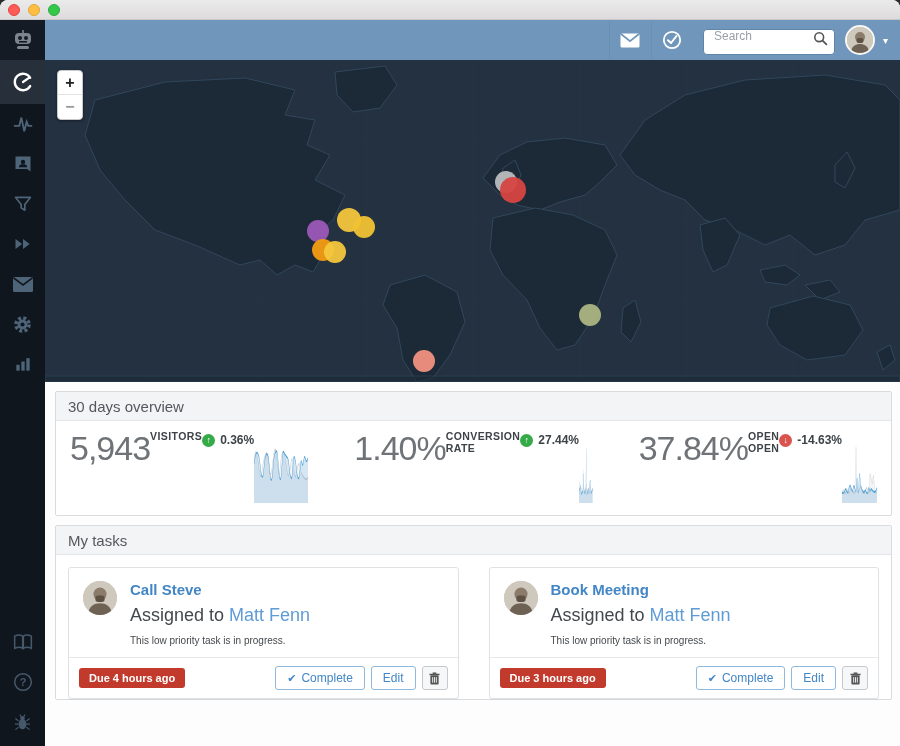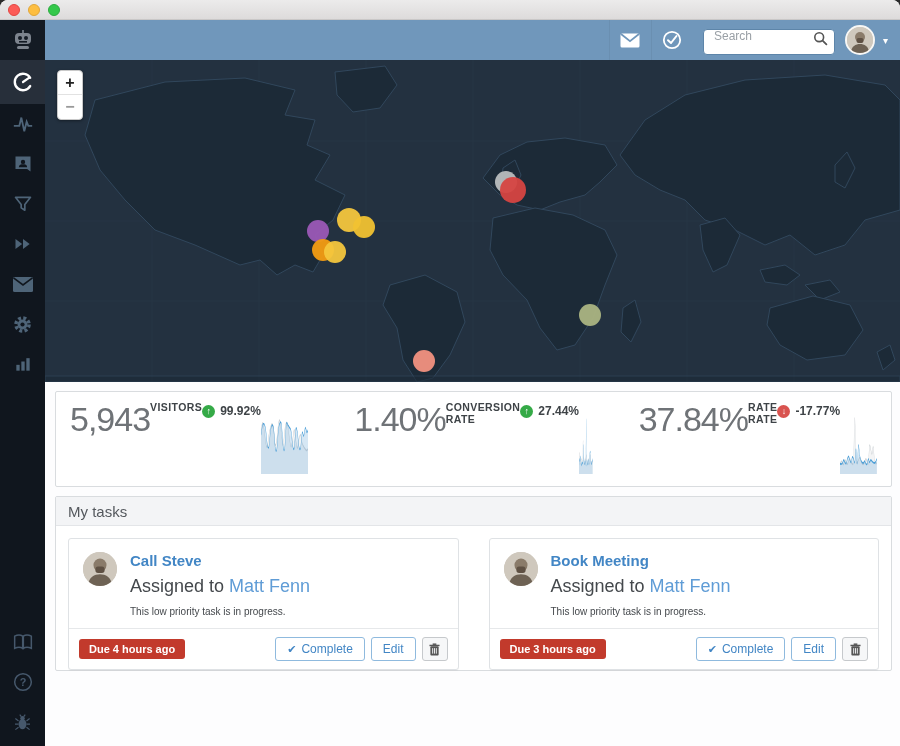--- a/index.html
+++ b/index.html
@@ -274,28 +274,29 @@
         <div class="marker" style="left: 450px; top: 111px; width: 22px; height: 22px; background: rgb(185, 189, 190);"></div>
         <div class="marker" style="left: 455px; top: 117px; width: 26px; height: 26px; background: rgb(214, 69, 65);"></div>
         <div class="marker" style="left: 534px; top: 244px; width: 22px; height: 22px; background: rgb(171, 180, 130);"></div>
         <div class="marker" style="left: 368px; top: 290px; width: 22px; height: 22px; background: rgb(242, 145, 127);"></div>
       </div>
   </div>
 
   <main class="content">
 
     <section class="panel">
+      <div class="panel-h">30 days overview</div>
       <div class="stats-grid">
 
         <div class="stat-col">
           <div class="stat-value">5,943</div>
           <div class="stat-label">VISITORS</div>
           <div class="stat-change">
             <span class="chg-ball up">↑</span>
-            <span>99.92%</span>
+            <span>0.36%</span>
           </div>
           <div class="spark-wrap">
             <svg class="spark" viewBox="0 0 250 66" preserveAspectRatio="none">
                 <path d="M0.0,22.0C1.4,20.8 5.6,14.8 8.3,14.8C11.1,14.8 13.9,18.6 16.7,22.0C19.4,25.4 22.2,32.4 25.0,35.2C27.8,38.0 30.6,40.2 33.3,38.8C36.1,37.4 38.9,30.0 41.7,26.8C44.4,23.6 47.2,21.4 50.0,19.6C52.8,17.8 55.6,15.6 58.3,16.0C61.1,16.4 63.9,18.5 66.7,22.0C69.4,25.5 72.2,35.5 75.0,37.0C77.8,38.5 80.6,34.5 83.3,31.0C86.1,27.5 88.9,19.0 91.7,16.0C94.4,13.0 97.2,11.0 100.0,13.0C102.8,15.0 105.6,24.0 108.3,28.0C111.1,32.0 113.9,38.0 116.7,37.0C119.4,36.0 122.2,25.7 125.0,22.0C127.8,18.3 130.6,15.4 133.3,14.8C136.1,14.2 138.9,15.7 141.7,18.4C144.4,21.1 147.2,27.6 150.0,31.0C152.8,34.4 155.6,38.8 158.3,38.8C161.1,38.8 163.9,33.8 166.7,31.0C169.4,28.2 172.2,21.7 175.0,22.0C177.8,22.3 180.6,29.8 183.3,32.8C186.1,35.8 188.9,40.3 191.7,40.0C194.4,39.7 197.2,33.2 200.0,31.0C202.8,28.8 205.6,26.1 208.3,26.8C211.1,27.5 213.9,33.2 216.7,35.2C219.4,37.2 222.2,37.8 225.0,38.8C227.8,39.8 230.6,40.6 233.3,41.2C236.1,41.8 238.9,42.6 241.7,42.4C244.4,42.2 248.6,40.4 250.0,40.0L250,66L0,66Z" fill="rgba(200,204,208,0.22)" stroke="none"></path>
                 <path d="M0.0,22.0C1.4,20.8 5.6,14.8 8.3,14.8C11.1,14.8 13.9,18.6 16.7,22.0C19.4,25.4 22.2,32.4 25.0,35.2C27.8,38.0 30.6,40.2 33.3,38.8C36.1,37.4 38.9,30.0 41.7,26.8C44.4,23.6 47.2,21.4 50.0,19.6C52.8,17.8 55.6,15.6 58.3,16.0C61.1,16.4 63.9,18.5 66.7,22.0C69.4,25.5 72.2,35.5 75.0,37.0C77.8,38.5 80.6,34.5 83.3,31.0C86.1,27.5 88.9,19.0 91.7,16.0C94.4,13.0 97.2,11.0 100.0,13.0C102.8,15.0 105.6,24.0 108.3,28.0C111.1,32.0 113.9,38.0 116.7,37.0C119.4,36.0 122.2,25.7 125.0,22.0C127.8,18.3 130.6,15.4 133.3,14.8C136.1,14.2 138.9,15.7 141.7,18.4C144.4,21.1 147.2,27.6 150.0,31.0C152.8,34.4 155.6,38.8 158.3,38.8C161.1,38.8 163.9,33.8 166.7,31.0C169.4,28.2 172.2,21.7 175.0,22.0C177.8,22.3 180.6,29.8 183.3,32.8C186.1,35.8 188.9,40.3 191.7,40.0C194.4,39.7 197.2,33.2 200.0,31.0C202.8,28.8 205.6,26.1 208.3,26.8C211.1,27.5 213.9,33.2 216.7,35.2C219.4,37.2 222.2,37.8 225.0,38.8C227.8,39.8 230.6,40.6 233.3,41.2C236.1,41.8 238.9,42.6 241.7,42.4C244.4,42.2 248.6,40.4 250.0,40.0" fill="none" stroke="#c9cdd1" stroke-width="1.8" stroke-linejoin="round"></path>
                 <path d="M0.0,26.8C1.4,25.2 5.6,19.0 8.3,17.2C11.1,15.4 13.9,15.2 16.7,16.0C19.4,16.8 22.2,18.5 25.0,22.0C27.8,25.5 30.6,34.2 33.3,37.0C36.1,39.8 38.9,41.1 41.7,38.8C44.4,36.5 47.2,26.8 50.0,23.2C52.8,19.6 55.6,17.6 58.3,17.2C61.1,16.8 63.9,17.0 66.7,20.8C69.4,24.6 72.2,36.6 75.0,40.0C77.8,43.4 80.6,44.2 83.3,41.2C86.1,38.2 88.9,26.4 91.7,22.0C94.4,17.6 97.2,15.6 100.0,14.8C102.8,14.0 105.6,13.2 108.3,17.2C111.1,21.2 113.9,35.0 116.7,38.8C119.4,42.6 122.2,43.8 125.0,40.0C127.8,36.2 130.6,19.8 133.3,16.0C136.1,12.2 138.9,16.6 141.7,17.2C144.4,17.8 147.2,18.6 150.0,19.6C152.8,20.6 155.6,20.2 158.3,23.2C161.1,26.2 163.9,34.8 166.7,37.6C169.4,40.4 172.2,42.8 175.0,40.0C177.8,37.2 180.6,23.4 183.3,20.8C186.1,18.2 188.9,21.4 191.7,24.4C194.4,27.4 197.2,36.2 200.0,38.8C202.8,41.4 205.6,42.4 208.3,40.0C211.1,37.6 213.9,26.4 216.7,24.4C219.4,22.4 222.2,28.8 225.0,28.0C227.8,27.2 230.6,20.2 233.3,19.6C236.1,19.0 238.9,24.2 241.7,24.4C244.4,24.6 248.6,21.4 250.0,20.8L250,66L0,66Z" fill="rgba(118,175,220,0.30)" stroke="none"></path>
                 <path d="M0.0,26.8C1.4,25.2 5.6,19.0 8.3,17.2C11.1,15.4 13.9,15.2 16.7,16.0C19.4,16.8 22.2,18.5 25.0,22.0C27.8,25.5 30.6,34.2 33.3,37.0C36.1,39.8 38.9,41.1 41.7,38.8C44.4,36.5 47.2,26.8 50.0,23.2C52.8,19.6 55.6,17.6 58.3,17.2C61.1,16.8 63.9,17.0 66.7,20.8C69.4,24.6 72.2,36.6 75.0,40.0C77.8,43.4 80.6,44.2 83.3,41.2C86.1,38.2 88.9,26.4 91.7,22.0C94.4,17.6 97.2,15.6 100.0,14.8C102.8,14.0 105.6,13.2 108.3,17.2C111.1,21.2 113.9,35.0 116.7,38.8C119.4,42.6 122.2,43.8 125.0,40.0C127.8,36.2 130.6,19.8 133.3,16.0C136.1,12.2 138.9,16.6 141.7,17.2C144.4,17.8 147.2,18.6 150.0,19.6C152.8,20.6 155.6,20.2 158.3,23.2C161.1,26.2 163.9,34.8 166.7,37.6C169.4,40.4 172.2,42.8 175.0,40.0C177.8,37.2 180.6,23.4 183.3,20.8C186.1,18.2 188.9,21.4 191.7,24.4C194.4,27.4 197.2,36.2 200.0,38.8C202.8,41.4 205.6,42.4 208.3,40.0C211.1,37.6 213.9,26.4 216.7,24.4C219.4,22.4 222.2,28.8 225.0,28.0C227.8,27.2 230.6,20.2 233.3,19.6C236.1,19.0 238.9,24.2 241.7,24.4C244.4,24.6 248.6,21.4 250.0,20.8" fill="none" stroke="#4c9fd7" stroke-width="1.8" stroke-linejoin="round"></path>
               </svg>
           </div>
         </div>
@@ -312,24 +313,24 @@
                 <path d="M0.0,53.2C1.4,51.8 5.6,45.6 8.3,44.8C11.1,44.0 13.9,47.0 16.7,48.4C19.4,49.8 22.2,51.9 25.0,53.2C27.8,54.5 30.6,56.0 33.3,56.2C36.1,56.4 38.9,55.3 41.7,54.4C44.4,53.5 47.2,51.0 50.0,50.8C52.8,50.6 55.6,53.8 58.3,53.2C61.1,52.6 63.9,50.6 66.7,47.2C69.4,43.8 72.2,32.8 75.0,32.8C77.8,32.8 80.6,43.8 83.3,47.2C86.1,50.6 88.9,51.7 91.7,53.2C94.4,54.7 97.2,56.0 100.0,56.2C102.8,56.4 105.6,55.1 108.3,54.4C111.1,53.7 113.9,52.6 116.7,52.0C119.4,51.4 122.2,51.6 125.0,50.8C127.8,50.0 130.6,47.0 133.3,47.2C136.1,47.4 138.9,50.8 141.7,52.0C144.4,53.2 147.2,53.7 150.0,54.4C152.8,55.1 155.6,56.4 158.3,56.2C161.1,56.0 163.9,54.1 166.7,53.2C169.4,52.3 172.2,50.6 175.0,50.8C177.8,51.0 180.6,53.5 183.3,54.4C186.1,55.3 188.9,57.4 191.7,56.2C194.4,55.0 197.2,48.5 200.0,47.2C202.8,45.9 205.6,47.6 208.3,48.4C211.1,49.2 213.9,51.0 216.7,52.0C219.4,53.0 222.2,53.7 225.0,54.4C227.8,55.1 230.6,56.2 233.3,56.2C236.1,56.2 238.9,54.9 241.7,54.4C244.4,53.9 248.6,53.4 250.0,53.2L250,66L0,66Z" fill="rgba(200,204,208,0.22)" stroke="none"></path>
                 <path d="M0.0,53.2C1.4,51.8 5.6,45.6 8.3,44.8C11.1,44.0 13.9,47.0 16.7,48.4C19.4,49.8 22.2,51.9 25.0,53.2C27.8,54.5 30.6,56.0 33.3,56.2C36.1,56.4 38.9,55.3 41.7,54.4C44.4,53.5 47.2,51.0 50.0,50.8C52.8,50.6 55.6,53.8 58.3,53.2C61.1,52.6 63.9,50.6 66.7,47.2C69.4,43.8 72.2,32.8 75.0,32.8C77.8,32.8 80.6,43.8 83.3,47.2C86.1,50.6 88.9,51.7 91.7,53.2C94.4,54.7 97.2,56.0 100.0,56.2C102.8,56.4 105.6,55.1 108.3,54.4C111.1,53.7 113.9,52.6 116.7,52.0C119.4,51.4 122.2,51.6 125.0,50.8C127.8,50.0 130.6,47.0 133.3,47.2C136.1,47.4 138.9,50.8 141.7,52.0C144.4,53.2 147.2,53.7 150.0,54.4C152.8,55.1 155.6,56.4 158.3,56.2C161.1,56.0 163.9,54.1 166.7,53.2C169.4,52.3 172.2,50.6 175.0,50.8C177.8,51.0 180.6,53.5 183.3,54.4C186.1,55.3 188.9,57.4 191.7,56.2C194.4,55.0 197.2,48.5 200.0,47.2C202.8,45.9 205.6,47.6 208.3,48.4C211.1,49.2 213.9,51.0 216.7,52.0C219.4,53.0 222.2,53.7 225.0,54.4C227.8,55.1 230.6,56.2 233.3,56.2C236.1,56.2 238.9,54.9 241.7,54.4C244.4,53.9 248.6,53.4 250.0,53.2" fill="none" stroke="#c9cdd1" stroke-width="1.8" stroke-linejoin="round"></path>
                 <path d="M0.0,56.8C1.4,55.8 5.6,51.4 8.3,50.8C11.1,50.2 13.9,53.6 16.7,53.2C19.4,52.8 22.2,48.6 25.0,48.4C27.8,48.2 30.6,50.8 33.3,52.0C36.1,53.2 38.9,54.7 41.7,55.6C44.4,56.5 47.2,57.6 50.0,57.4C52.8,57.2 55.6,54.7 58.3,54.4C61.1,54.1 63.9,56.0 66.7,55.6C69.4,55.2 72.2,55.1 75.0,52.0C77.8,48.9 80.6,37.2 83.3,37.0C86.1,36.8 88.9,47.9 91.7,50.8C94.4,53.7 97.2,53.5 100.0,54.4C102.8,55.3 105.6,56.4 108.3,56.2C111.1,56.0 113.9,53.5 116.7,53.2C119.4,52.9 122.2,61.4 125.0,54.4C127.8,47.4 130.6,11.4 133.3,11.2C136.1,11.0 138.9,45.7 141.7,53.2C144.4,60.7 147.2,56.0 150.0,56.2C152.8,56.4 155.6,55.1 158.3,54.4C161.1,53.7 163.9,52.0 166.7,52.0C169.4,52.0 172.2,53.7 175.0,54.4C177.8,55.1 180.6,56.8 183.3,56.2C186.1,55.6 188.9,52.7 191.7,50.8C194.4,48.9 197.2,45.9 200.0,44.8C202.8,43.7 205.6,42.8 208.3,44.2C211.1,45.6 213.9,51.2 216.7,53.2C219.4,55.2 222.2,56.0 225.0,56.2C227.8,56.4 230.6,54.9 233.3,54.4C236.1,53.9 238.9,53.8 241.7,53.2C244.4,52.6 248.6,51.2 250.0,50.8L250,66L0,66Z" fill="rgba(118,175,220,0.30)" stroke="none"></path>
                 <path d="M0.0,56.8C1.4,55.8 5.6,51.4 8.3,50.8C11.1,50.2 13.9,53.6 16.7,53.2C19.4,52.8 22.2,48.6 25.0,48.4C27.8,48.2 30.6,50.8 33.3,52.0C36.1,53.2 38.9,54.7 41.7,55.6C44.4,56.5 47.2,57.6 50.0,57.4C52.8,57.2 55.6,54.7 58.3,54.4C61.1,54.1 63.9,56.0 66.7,55.6C69.4,55.2 72.2,55.1 75.0,52.0C77.8,48.9 80.6,37.2 83.3,37.0C86.1,36.8 88.9,47.9 91.7,50.8C94.4,53.7 97.2,53.5 100.0,54.4C102.8,55.3 105.6,56.4 108.3,56.2C111.1,56.0 113.9,53.5 116.7,53.2C119.4,52.9 122.2,61.4 125.0,54.4C127.8,47.4 130.6,11.4 133.3,11.2C136.1,11.0 138.9,45.7 141.7,53.2C144.4,60.7 147.2,56.0 150.0,56.2C152.8,56.4 155.6,55.1 158.3,54.4C161.1,53.7 163.9,52.0 166.7,52.0C169.4,52.0 172.2,53.7 175.0,54.4C177.8,55.1 180.6,56.8 183.3,56.2C186.1,55.6 188.9,52.7 191.7,50.8C194.4,48.9 197.2,45.9 200.0,44.8C202.8,43.7 205.6,42.8 208.3,44.2C211.1,45.6 213.9,51.2 216.7,53.2C219.4,55.2 222.2,56.0 225.0,56.2C227.8,56.4 230.6,54.9 233.3,54.4C236.1,53.9 238.9,53.8 241.7,53.2C244.4,52.6 248.6,51.2 250.0,50.8" fill="none" stroke="#4c9fd7" stroke-width="1.8" stroke-linejoin="round"></path>
               </svg>
           </div>
         </div>
 
         <div class="stat-col">
           <div class="stat-value">37.84%</div>
-          <div class="stat-label">RATE RATE</div>
+          <div class="stat-label">OPEN OPEN</div>
           <div class="stat-change">
             <span class="chg-ball down">↓</span>
-            <span>-17.77%</span>
+            <span>-14.63%</span>
           </div>
           <div class="spark-wrap">
             <svg class="spark" viewBox="0 0 250 66" preserveAspectRatio="none">
                 <path d="M0.0,56.8C1.4,56.2 5.6,53.4 8.3,53.2C11.1,53.0 13.9,55.1 16.7,55.6C19.4,56.1 22.2,56.8 25.0,56.2C27.8,55.6 30.6,52.3 33.3,52.0C36.1,51.7 38.9,53.7 41.7,54.4C44.4,55.1 47.2,56.4 50.0,56.2C52.8,56.0 55.6,54.1 58.3,53.2C61.1,52.3 63.9,50.6 66.7,50.8C69.4,51.0 72.2,53.6 75.0,54.4C77.8,55.2 80.6,56.0 83.3,55.6C86.1,55.2 88.9,59.6 91.7,52.0C94.4,44.4 97.2,10.2 100.0,10.0C102.8,9.8 105.6,43.4 108.3,50.8C111.1,58.2 113.9,54.2 116.7,54.4C119.4,54.6 122.2,52.8 125.0,52.0C127.8,51.2 130.6,49.4 133.3,49.6C136.1,49.8 138.9,52.2 141.7,53.2C144.4,54.2 147.2,55.1 150.0,55.6C152.8,56.1 155.6,56.4 158.3,56.2C161.1,56.0 163.9,55.3 166.7,54.4C169.4,53.5 172.2,51.0 175.0,50.8C177.8,50.6 180.6,52.4 183.3,53.2C186.1,54.0 188.9,58.2 191.7,55.6C194.4,53.0 197.2,40.0 200.0,37.6C202.8,35.2 205.6,39.8 208.3,41.2C211.1,42.6 213.9,46.4 216.7,46.0C219.4,45.6 222.2,38.0 225.0,38.8C227.8,39.6 230.6,48.0 233.3,50.8C236.1,53.6 238.9,55.0 241.7,55.6C244.4,56.2 248.6,54.6 250.0,54.4L250,66L0,66Z" fill="rgba(200,204,208,0.22)" stroke="none"></path>
                 <path d="M0.0,56.8C1.4,56.2 5.6,53.4 8.3,53.2C11.1,53.0 13.9,55.1 16.7,55.6C19.4,56.1 22.2,56.8 25.0,56.2C27.8,55.6 30.6,52.3 33.3,52.0C36.1,51.7 38.9,53.7 41.7,54.4C44.4,55.1 47.2,56.4 50.0,56.2C52.8,56.0 55.6,54.1 58.3,53.2C61.1,52.3 63.9,50.6 66.7,50.8C69.4,51.0 72.2,53.6 75.0,54.4C77.8,55.2 80.6,56.0 83.3,55.6C86.1,55.2 88.9,59.6 91.7,52.0C94.4,44.4 97.2,10.2 100.0,10.0C102.8,9.8 105.6,43.4 108.3,50.8C111.1,58.2 113.9,54.2 116.7,54.4C119.4,54.6 122.2,52.8 125.0,52.0C127.8,51.2 130.6,49.4 133.3,49.6C136.1,49.8 138.9,52.2 141.7,53.2C144.4,54.2 147.2,55.1 150.0,55.6C152.8,56.1 155.6,56.4 158.3,56.2C161.1,56.0 163.9,55.3 166.7,54.4C169.4,53.5 172.2,51.0 175.0,50.8C177.8,50.6 180.6,52.4 183.3,53.2C186.1,54.0 188.9,58.2 191.7,55.6C194.4,53.0 197.2,40.0 200.0,37.6C202.8,35.2 205.6,39.8 208.3,41.2C211.1,42.6 213.9,46.4 216.7,46.0C219.4,45.6 222.2,38.0 225.0,38.8C227.8,39.6 230.6,48.0 233.3,50.8C236.1,53.6 238.9,55.0 241.7,55.6C244.4,56.2 248.6,54.6 250.0,54.4" fill="none" stroke="#c9cdd1" stroke-width="1.8" stroke-linejoin="round"></path>
                 <path d="M0.0,55.6C1.4,55.7 5.6,56.3 8.3,56.2C11.1,56.1 13.9,55.7 16.7,55.0C19.4,54.3 22.2,52.1 25.0,52.0C27.8,51.9 30.6,53.8 33.3,54.4C36.1,55.0 38.9,56.2 41.7,55.6C44.4,55.0 47.2,52.0 50.0,50.8C52.8,49.6 55.6,48.2 58.3,48.4C61.1,48.6 63.9,51.0 66.7,52.0C69.4,53.0 72.2,54.9 75.0,54.4C77.8,53.9 80.6,49.6 83.3,49.0C86.1,48.4 88.9,49.9 91.7,50.8C94.4,51.7 97.2,56.0 100.0,54.4C102.8,52.8 105.6,41.0 108.3,41.2C111.1,41.4 113.9,56.3 116.7,55.6C119.4,54.9 122.2,38.4 125.0,37.0C127.8,35.6 130.6,44.7 133.3,47.2C136.1,49.7 138.9,50.8 141.7,52.0C144.4,53.2 147.2,53.9 150.0,54.4C152.8,54.9 155.6,55.2 158.3,55.0C161.1,54.8 163.9,53.1 166.7,53.2C169.4,53.3 172.2,55.1 175.0,55.6C177.8,56.1 180.6,57.0 183.3,56.2C186.1,55.4 188.9,51.1 191.7,50.8C194.4,50.5 197.2,54.2 200.0,54.4C202.8,54.6 205.6,52.2 208.3,52.0C211.1,51.8 213.9,52.8 216.7,53.2C219.4,53.6 222.2,54.1 225.0,54.4C227.8,54.7 230.6,55.1 233.3,55.0C236.1,54.9 238.9,54.5 241.7,53.8C244.4,53.1 248.6,51.3 250.0,50.8L250,66L0,66Z" fill="rgba(118,175,220,0.30)" stroke="none"></path>
                 <path d="M0.0,55.6C1.4,55.7 5.6,56.3 8.3,56.2C11.1,56.1 13.9,55.7 16.7,55.0C19.4,54.3 22.2,52.1 25.0,52.0C27.8,51.9 30.6,53.8 33.3,54.4C36.1,55.0 38.9,56.2 41.7,55.6C44.4,55.0 47.2,52.0 50.0,50.8C52.8,49.6 55.6,48.2 58.3,48.4C61.1,48.6 63.9,51.0 66.7,52.0C69.4,53.0 72.2,54.9 75.0,54.4C77.8,53.9 80.6,49.6 83.3,49.0C86.1,48.4 88.9,49.9 91.7,50.8C94.4,51.7 97.2,56.0 100.0,54.4C102.8,52.8 105.6,41.0 108.3,41.2C111.1,41.4 113.9,56.3 116.7,55.6C119.4,54.9 122.2,38.4 125.0,37.0C127.8,35.6 130.6,44.7 133.3,47.2C136.1,49.7 138.9,50.8 141.7,52.0C144.4,53.2 147.2,53.9 150.0,54.4C152.8,54.9 155.6,55.2 158.3,55.0C161.1,54.8 163.9,53.1 166.7,53.2C169.4,53.3 172.2,55.1 175.0,55.6C177.8,56.1 180.6,57.0 183.3,56.2C186.1,55.4 188.9,51.1 191.7,50.8C194.4,50.5 197.2,54.2 200.0,54.4C202.8,54.6 205.6,52.2 208.3,52.0C211.1,51.8 213.9,52.8 216.7,53.2C219.4,53.6 222.2,54.1 225.0,54.4C227.8,54.7 230.6,55.1 233.3,55.0C236.1,54.9 238.9,54.5 241.7,53.8C244.4,53.1 248.6,51.3 250.0,50.8" fill="none" stroke="#4c9fd7" stroke-width="1.8" stroke-linejoin="round"></path>
               </svg>
           </div>
         </div>

